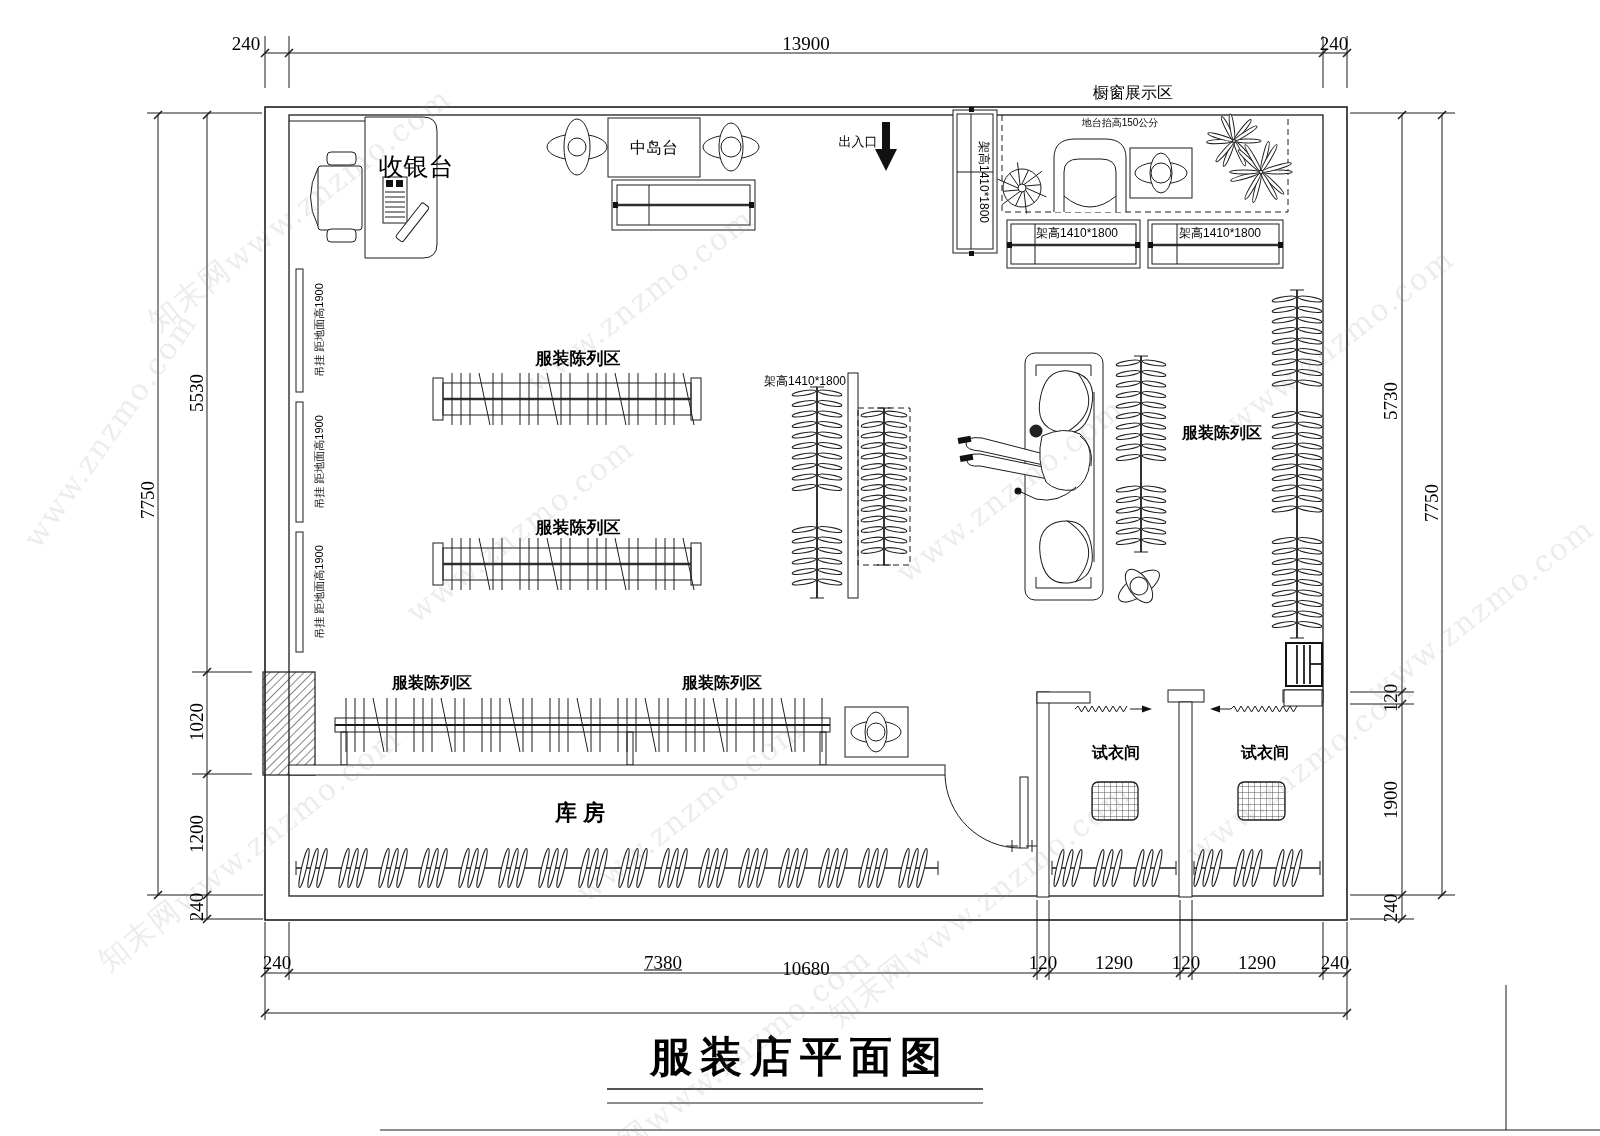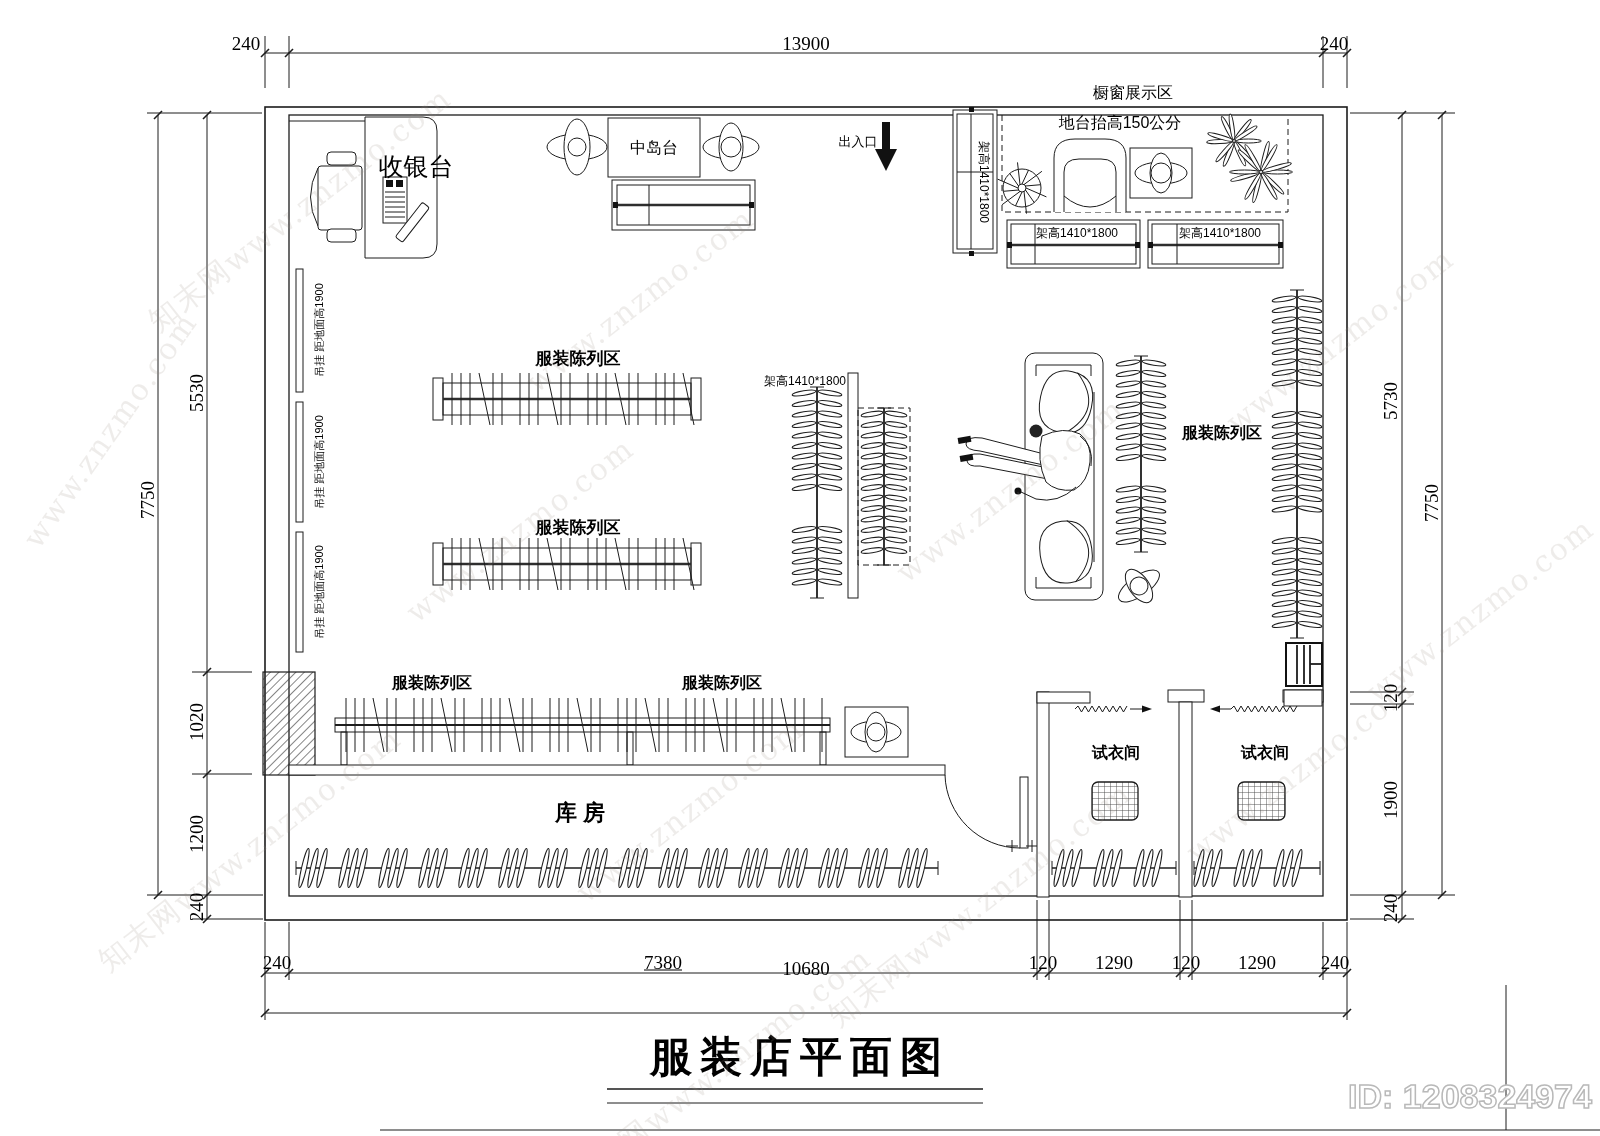--- a/index.html
+++ b/index.html
@@ -685,21 +685,21 @@
     <line x1="607" y1="1103" x2="983" y2="1103" class="s1"></line>
     <line x1="380" y1="1130" x2="1600" y2="1130" class="s1"></line>
     <line x1="1506" y1="985" x2="1506" y2="1130" class="s1"></line>
   </g>
 </svg>
 
 <div class="lbl cjk" style="left:416px;top:154px;font-size:25px;margin-top:12px;">收银台</div>
 <div class="lbl cjk" style="left:654px;top:148px;font-size:16px;">中岛台</div>
 <div class="lbl cjk" style="left:858px;top:141px;font-size:13px;">出入口</div>
 <div class="lbl cjk" style="left:1133px;top:93px;font-size:16px;">橱窗展示区</div>
-<div class="lbl cjk" style="left:1120px;top:123px;font-size:16px;">地台抬高150公分</div>
+<div class="lbl cjk" style="left:1120px;top:123px;font-size:10px;">地台抬高150公分</div>
 <div class="lbl cjk rotcw" style="left:984px;top:182px;font-size:12px;">架高1410*1800</div>
 <div class="lbl cjk" style="left:1077px;top:233px;font-size:12px;">架高1410*1800</div>
 <div class="lbl cjk" style="left:1220px;top:233px;font-size:12px;">架高1410*1800</div>
 <div class="lbl cjk" style="left:805px;top:381px;font-size:12px;">架高1410*1800</div>
 <div class="lbl cjk" style="left:578px;top:358px;font-size:17px;font-weight:bold;">服装陈列区</div>
 <div class="lbl cjk" style="left:578px;top:527px;font-size:17px;font-weight:bold;">服装陈列区</div>
 <div class="lbl cjk" style="left:1222px;top:433px;font-size:16px;font-weight:bold;">服装陈列区</div>
 <div class="lbl cjk" style="left:432px;top:683px;font-size:16px;font-weight:bold;">服装陈列区</div>
 <div class="lbl cjk" style="left:722px;top:683px;font-size:16px;font-weight:bold;">服装陈列区</div>
 <div class="lbl cjk" style="left:1116px;top:753px;font-size:16px;font-weight:bold;">试衣间</div>
@@ -725,21 +725,20 @@
 <div class="lbl dim" style="left:277px;top:962px;">240</div>
 <div class="lbl dim" style="left:663px;top:962px;text-decoration:underline;">7380</div>
 <div class="lbl dim" style="left:1043px;top:962px;">120</div>
 <div class="lbl dim" style="left:1114px;top:962px;">1290</div>
 <div class="lbl dim" style="left:1186px;top:962px;">120</div>
 <div class="lbl dim" style="left:1257px;top:962px;">1290</div>
 <div class="lbl dim" style="left:1335px;top:962px;">240</div>
 <div class="lbl dim" style="left:806px;top:968px;text-align:right;">10680</div>
 
 <div class="lbl cjk title" style="left:800px;top:1057px;">服装店平面图</div>
-<div class="outline-logo" style="left:1470px;top:1096px;font-size:34px;font-family:'Liberation Sans',sans-serif;">ID: 1208324974</div>
 
 <div class="wm" style="left: 110px; top: 430px; transform: translate(-50%, -50%) rotate(-55deg);">www.znzmo.com</div>
     <div class="wm" style="left: 300px; top: 210px; transform: translate(-50%, -50%) rotate(-38deg);">知末网www.znzmo.com</div>
     <div class="wm" style="left: 640px; top: 300px; transform: translate(-50%, -50%) rotate(-38deg);">www.znzmo.com</div>
     <div class="wm" style="left: 520px; top: 530px; transform: translate(-50%, -50%) rotate(-38deg);">www.znzmo.com</div>
     <div class="wm" style="left: 250px; top: 850px; transform: translate(-50%, -50%) rotate(-38deg);">知末网www.znzmo.com</div>
     <div class="wm" style="left: 690px; top: 810px; transform: translate(-50%, -50%) rotate(-38deg);">www.znzmo.com</div>
     <div class="wm" style="left: 1010px; top: 490px; transform: translate(-50%, -50%) rotate(-38deg);">www.znzmo.com</div>
     <div class="wm" style="left: 980px; top: 905px; transform: translate(-50%, -50%) rotate(-38deg);">知末网www.znzmo.com</div>
     <div class="wm" style="left: 1340px; top: 340px; transform: translate(-50%, -50%) rotate(-38deg);">www.znzmo.com</div>

